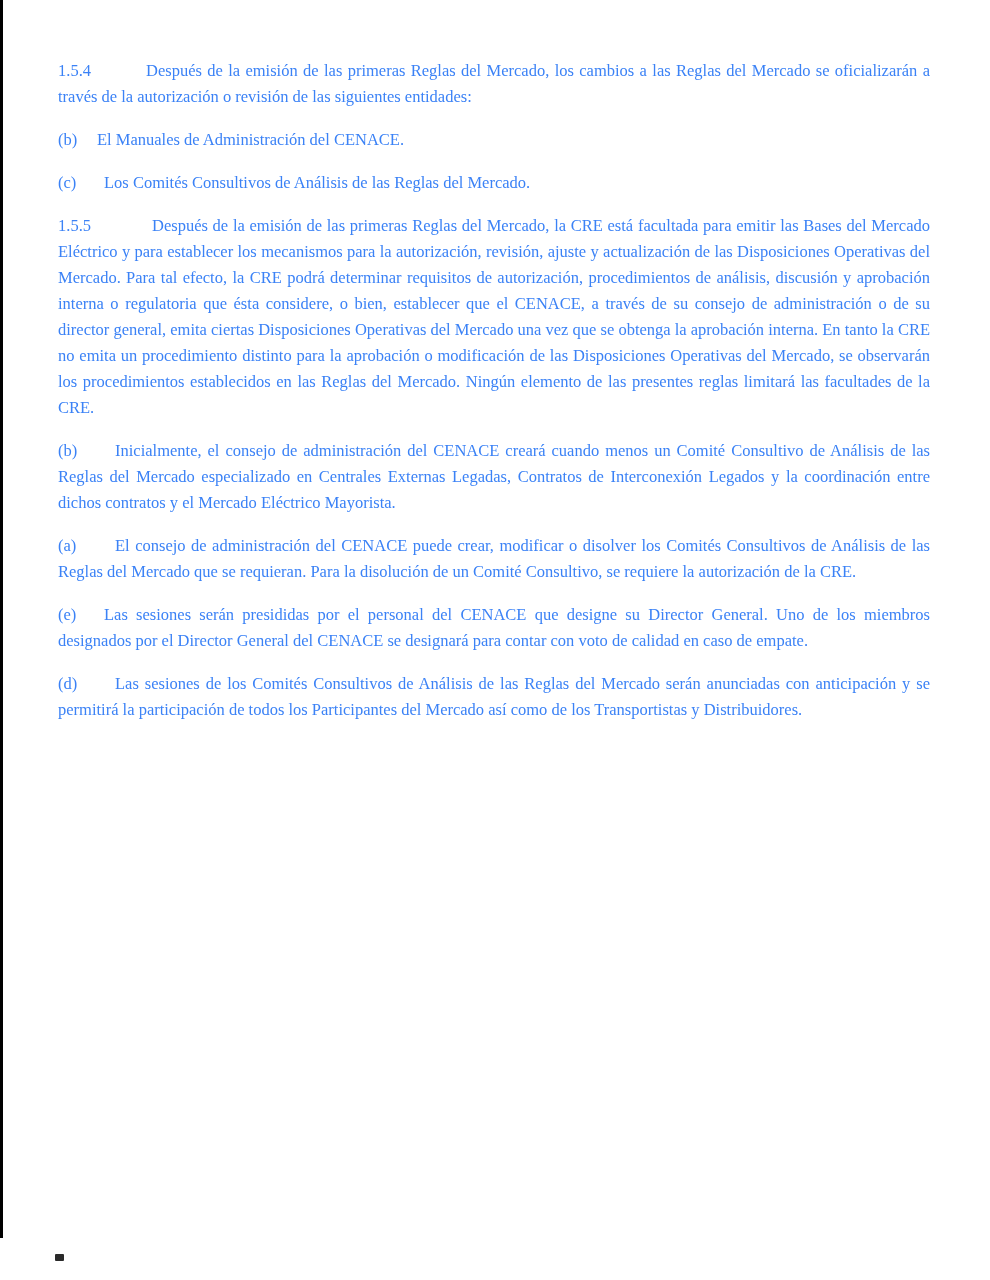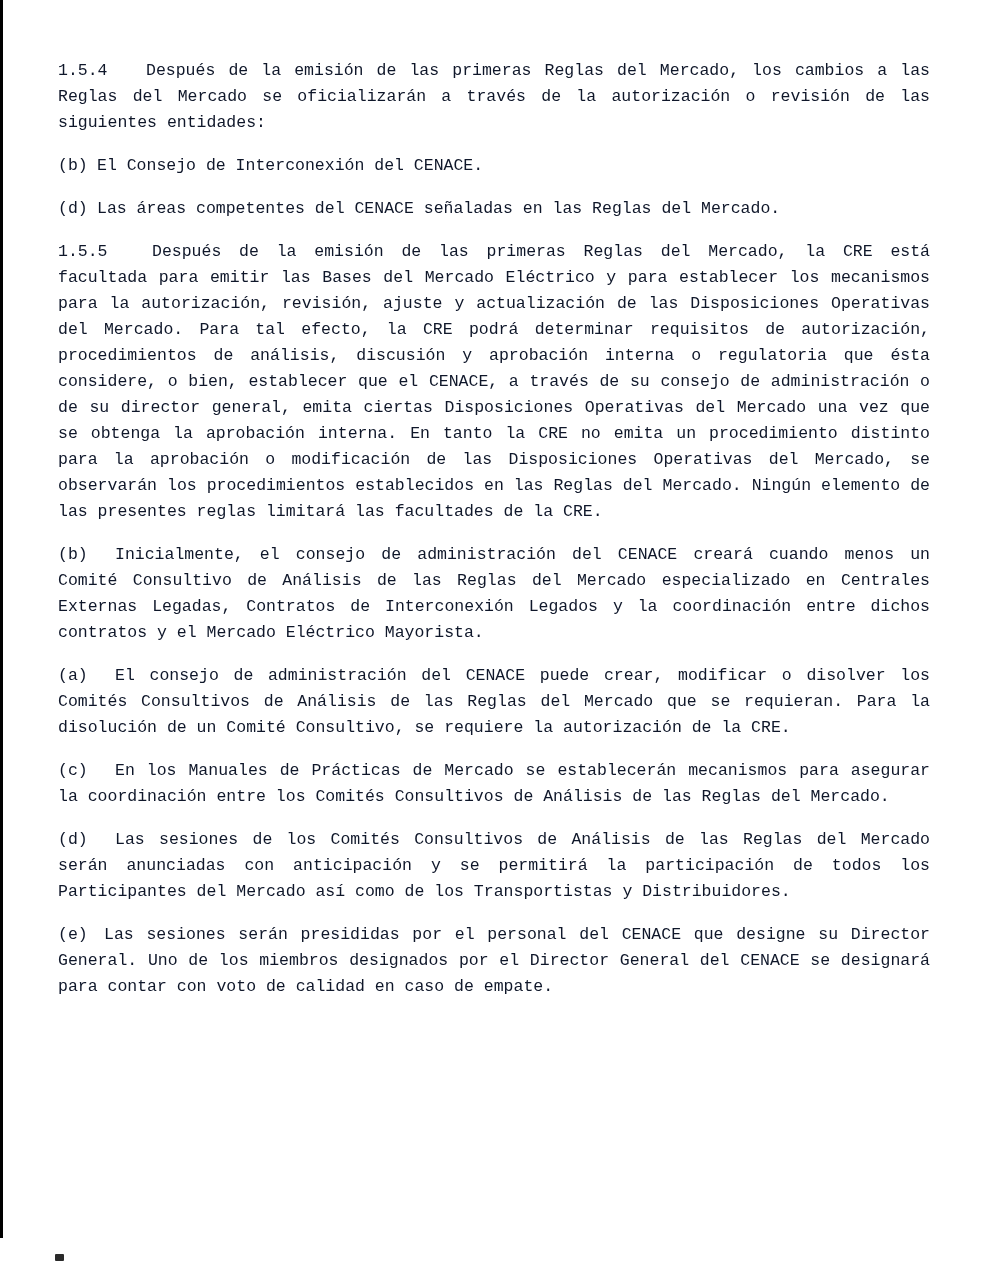--- a/index.html
+++ b/index.html
@@ -6,22 +6,22 @@
     margin: 0;
     padding: 0;
     background: #ffffff;
   }
   .page {
     position: relative;
     width: 990px;
     height: 1280px;
     background: #ffffff;
     overflow: hidden;
-    font-family: Liberation Mono, monospace;
-    color: #0f172a;
+    font-family: Liberation Serif, serif;
+    color: #3b82f6;
   }
   .left-edge-line {
     position: absolute;
     left: 0;
     top: 0;
     width: 3px;
     height: 1238px;
     background: #000000;
   }
   .smudge {
@@ -67,36 +67,35 @@
 
 <div class="page">
 
   <div class="left-edge-line"></div>
 
   <div class="content">
 
     <p class="para"><span class="plabel lab-n">1.5.4</span><span>Después de la emisión de las primeras Reglas del Mercado, los cambios a las Reglas del Mercado se oficializarán a través de la autorización o revisión de las siguientes entidades:</span></p>
 
 
-    <p class="para"><span class="plabel lab-a">(b)</span><span>El Consejo de Interconexión del CENACE.</span></p>
+    <p class="para"><span class="plabel lab-a">(b)</span><span>El Manuales de Administración del CENACE.</span></p>
 
+    <p class="para"><span class="plabel lab-a-mid">(c)</span><span>Los Comités Consultivos de Análisis de las Reglas del Mercado.</span></p>
 
-    <p class="para"><span class="plabel lab-a">(d)</span><span>Las áreas competentes del CENACE señaladas en las Reglas del Mercado.</span></p>
 
     <p class="para"><span class="plabel lab-n-mid">1.5.5</span><span>Después de la emisión de las primeras Reglas del Mercado, la CRE está facultada para emitir las Bases del Mercado Eléctrico y para establecer los mecanismos para la autorización, revisión, ajuste y actualización de las Disposiciones Operativas del Mercado. Para tal efecto, la CRE podrá determinar requisitos de autorización, procedimientos de análisis, discusión y aprobación interna o regulatoria que ésta considere, o bien, establecer que el CENACE, a través de su consejo de administración o de su director general, emita ciertas Disposiciones Operativas del Mercado una vez que se obtenga la aprobación interna. En tanto la CRE no emita un procedimiento distinto para la aprobación o modificación de las Disposiciones Operativas del Mercado, se observarán los procedimientos establecidos en las Reglas del Mercado. Ningún elemento de las presentes reglas limitará las facultades de la CRE.</span></p>
 
 
 
     <p class="para"><span class="plabel lab-a-wide">(b)</span><span>Inicialmente, el consejo de administración del CENACE creará cuando menos un Comité Consultivo de Análisis de las Reglas del Mercado especializado en Centrales Externas Legadas, Contratos de Interconexión Legados y la coordinación entre dichos contratos y el Mercado Eléctrico Mayorista.</span></p>
 
     <p class="para"><span class="plabel lab-a-wide">(a)</span><span>El consejo de administración del CENACE puede crear, modificar o disolver los Comités Consultivos de Análisis de las Reglas del Mercado que se requieran. Para la disolución de un Comité Consultivo, se requiere la autorización de la CRE.</span></p>
 
-    <p class="para"><span class="plabel lab-a-wide">(c)</span><span>En los Manuales de Prácticas de Mercado se establecerán mecanismos para asegurar la coordinación entre los Comités Consultivos de Análisis de las Reglas del Mercado.</span></p>
+
+    <p class="para"><span class="plabel lab-a-mid">(e)</span><span>Las sesiones serán presididas por el personal del CENACE que designe su Director General. Uno de los miembros designados por el Director General del CENACE se designará para contar con voto de calidad en caso de empate.</span></p>
 
     <p class="para"><span class="plabel lab-a-wide">(d)</span><span>Las sesiones de los Comités Consultivos de Análisis de las Reglas del Mercado serán anunciadas con anticipación y se permitirá la participación de todos los Participantes del Mercado así como de los Transportistas y Distribuidores.</span></p>
-
-    <p class="para"><span class="plabel lab-a-mid">(e)</span><span>Las sesiones serán presididas por el personal del CENACE que designe su Director General. Uno de los miembros designados por el Director General del CENACE se designará para contar con voto de calidad en caso de empate.</span></p>
 
   </div>
 
   <div class="smudge"></div>
 
 </div>
 
 </body></html>

